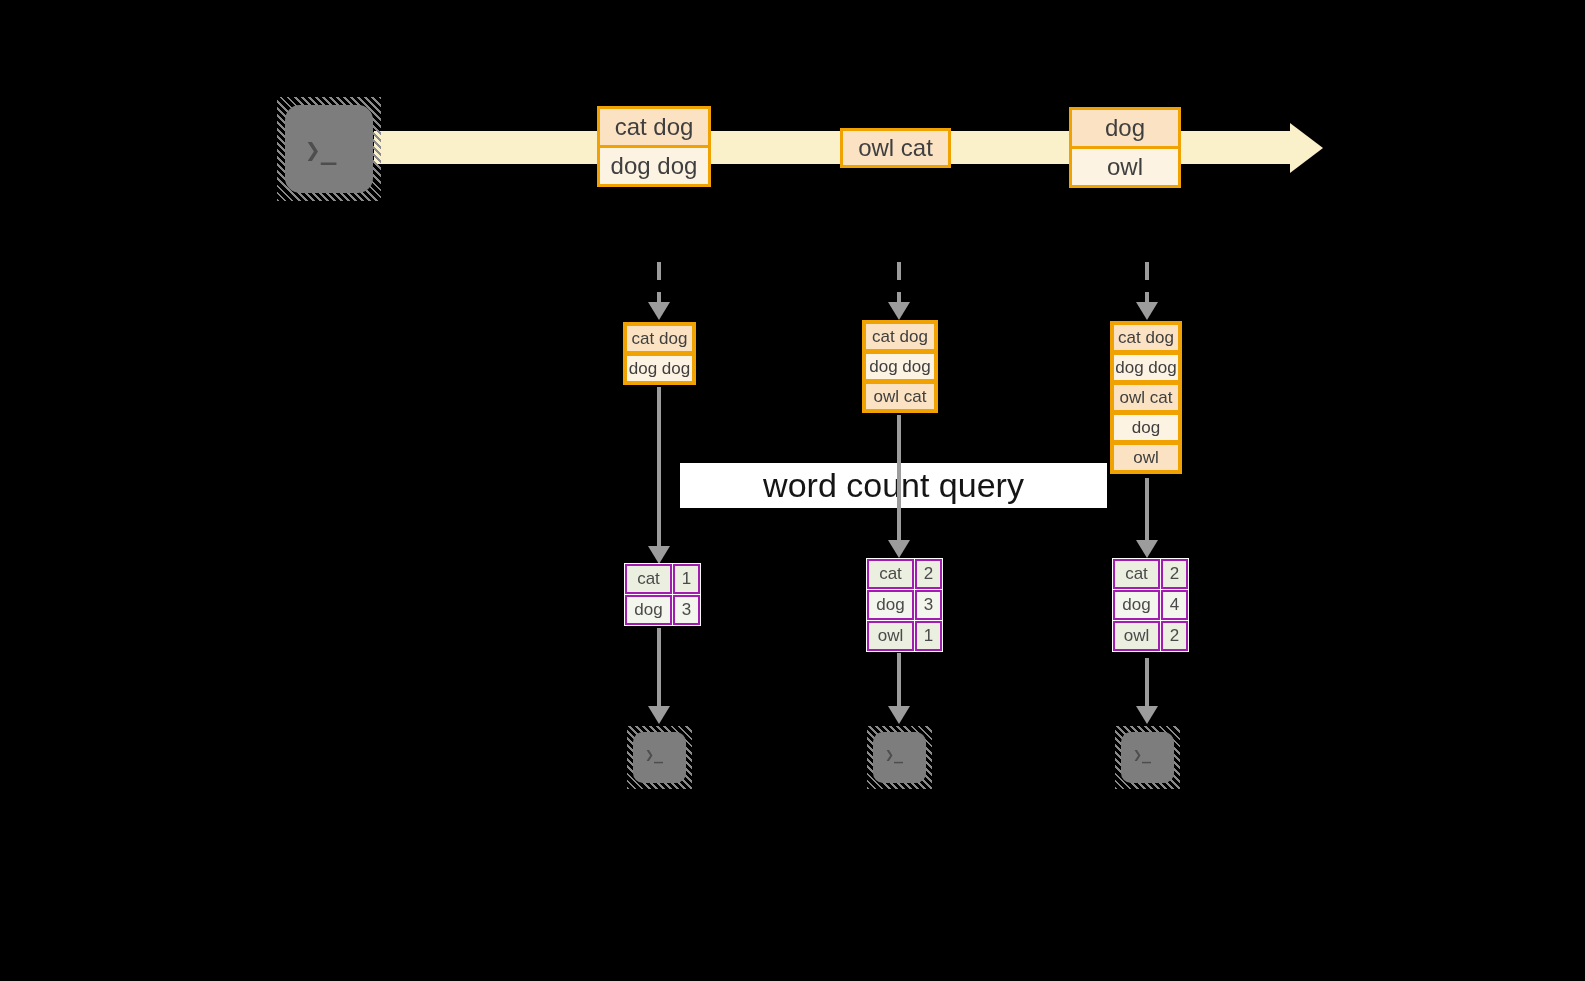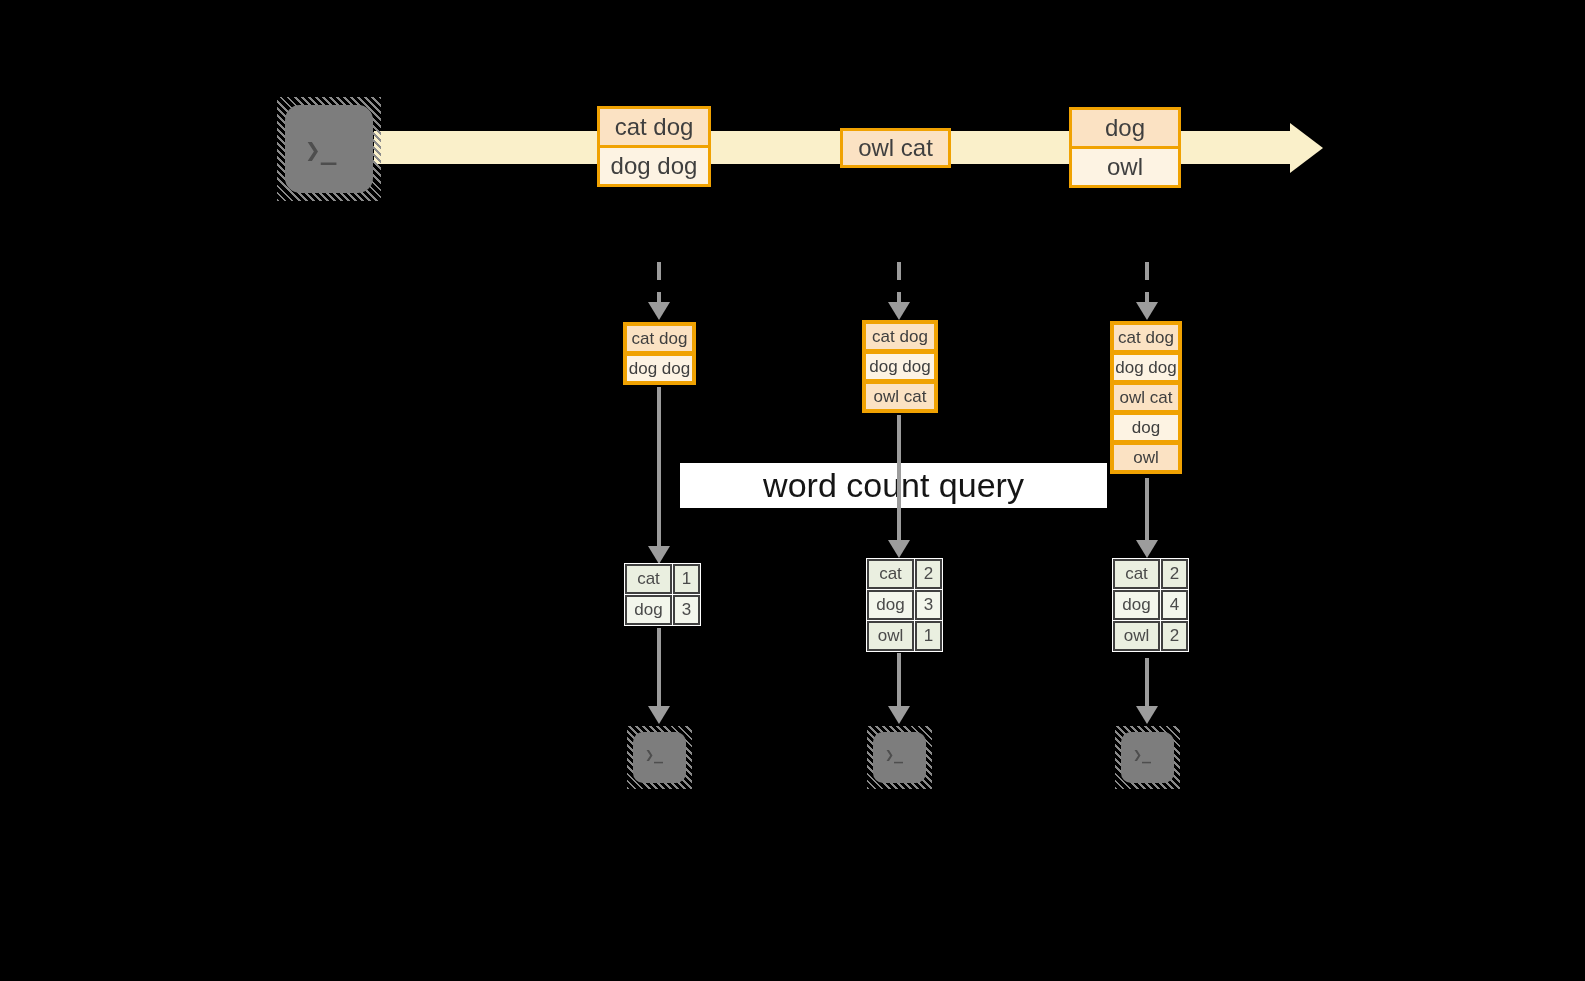--- a/index.html
+++ b/index.html
@@ -48,21 +48,21 @@
   .buffer-box{position:absolute;z-index:4;border:1px solid #F0A202;background:#F0A202;box-sizing:border-box;padding:1px;}
   .buffer-row{border:2px solid #F0A202;height:25px;margin-bottom:1px;
     display:flex;align-items:center;justify-content:center;font-size:17px;}
   .buffer-row:last-child{margin-bottom:0;}
   .buf1{left:623px;top:322px;width:73px;}
   .buf2{left:862px;top:320px;width:76px;}
   .buf3{left:1110px;top:321px;width:72px;}
   
   .count-table{position:absolute;z-index:4;background:#ffffff;padding:1px;display:grid;
     grid-template-columns:47px 27px;grid-auto-rows:30px;gap:1px;}
-  .count-cell{border:2px solid #404040;box-sizing:border-box;
+  .count-cell{border:2px solid #a21caf;box-sizing:border-box;
     display:flex;align-items:center;justify-content:center;font-size:17px;color:#4a4a4a;}
   .g-a{background:#EAEFE0;}
   .g-b{background:#F3F6EC;}
   .ct1{left:624px;top:563px;}
   .ct2{left:866px;top:558px;}
   .ct3{left:1112px;top:558px;}
   
   .banner{position:absolute;left:680px;top:463px;width:427px;height:45px;background:#ffffff;z-index:2;
     display:flex;align-items:center;justify-content:center;font-size:34px;color:#151515;}
 </style>

